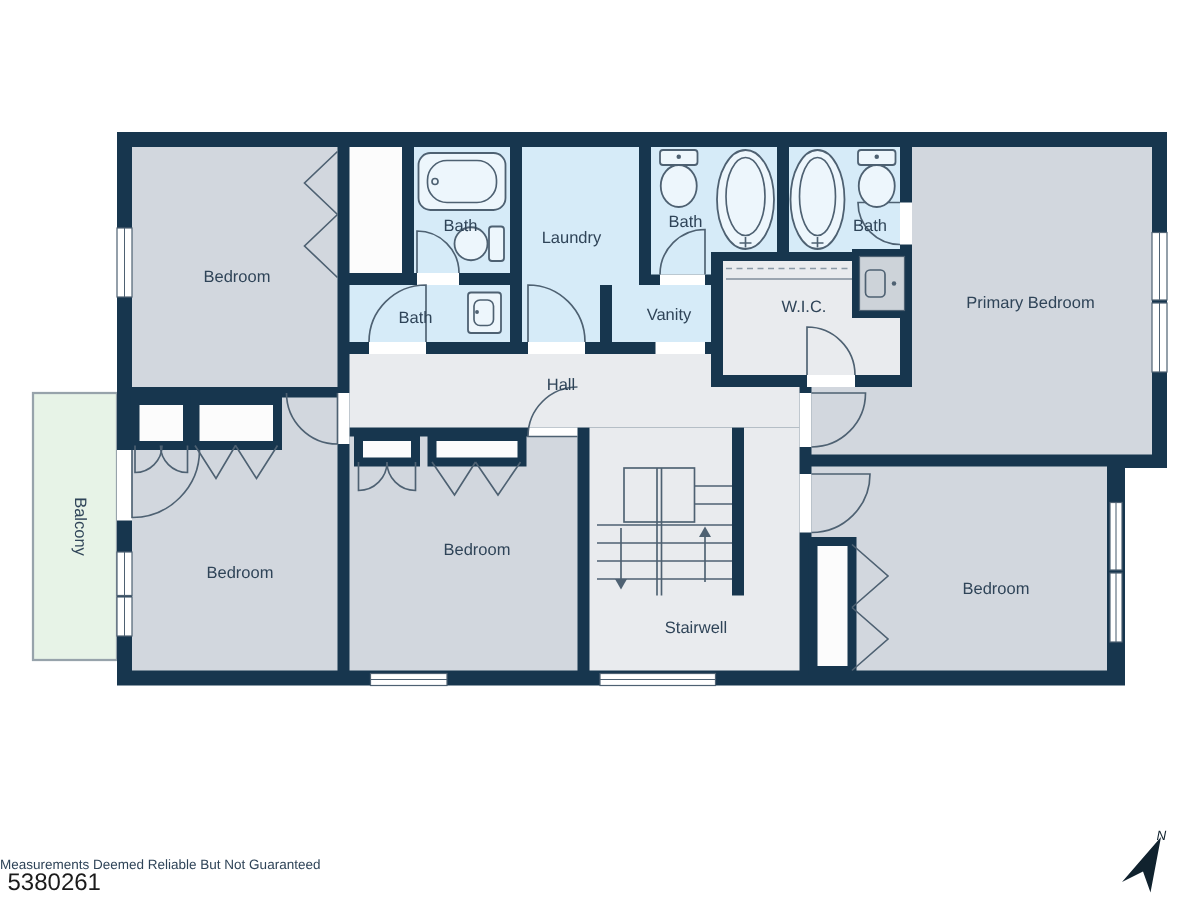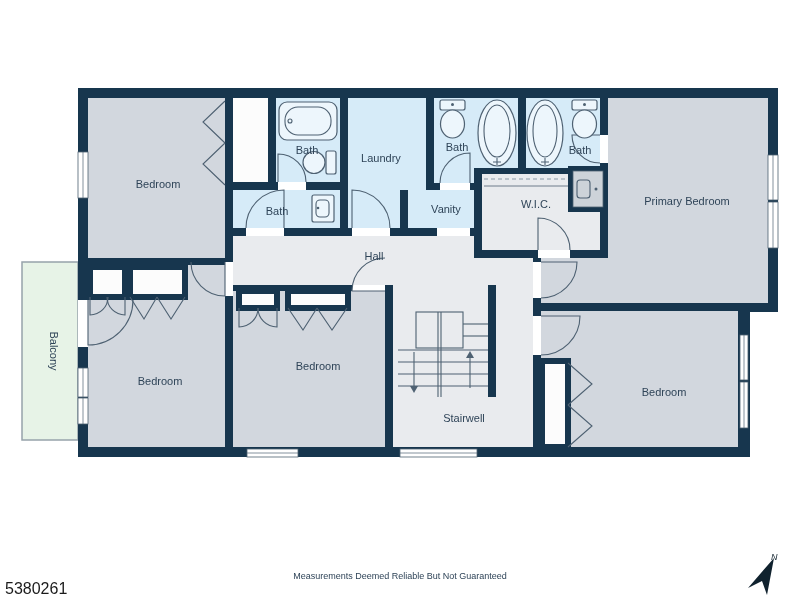--- a/index.html
+++ b/index.html
@@ -7,21 +7,21 @@
   #plan{position:absolute;left:0;top:0;}
   .room-label{fill:#2F4458;font-size:11px;font-family:"Liberation Sans",sans-serif;}
   .fixture{fill:#EDF6FC;stroke:#4E6172;stroke-width:1.2;}
   .thinline{stroke:#4E6172;stroke-width:1.1;fill:none;}
   .door{stroke:#4E6172;stroke-width:1.1;fill:none;}
   .win{fill:#ffffff;stroke:#4E6172;stroke-width:0.8;}
   .winline{stroke:#4E6172;stroke-width:0.7;}
   .closet{fill:#FCFCFC;stroke:#17364E;stroke-width:6;}
   .gap{fill:#ffffff;}
   .footer-id{position:absolute;left:5px;top:580px;font-size:16px;color:#1b1b1b;}
-  .footer-disclaimer{position:absolute;left:0;top:571px;width:100%;text-align:center;
+  .footer-disclaimer{position:absolute;left:0;top:571px;width:100%;text-align:left;
     font-size:9px;color:#2F4458;}
   .compass{position:absolute;left:740px;top:545px;}
 </style>
 </head>
 <body>
 
 <svg id="plan" width="800" height="600" viewBox="0 0 800 600">
 
   <g>
     <rect x="22" y="262" width="56" height="178" fill="#E7F3E7" stroke="#97A3AB" stroke-width="1.5"></rect>

